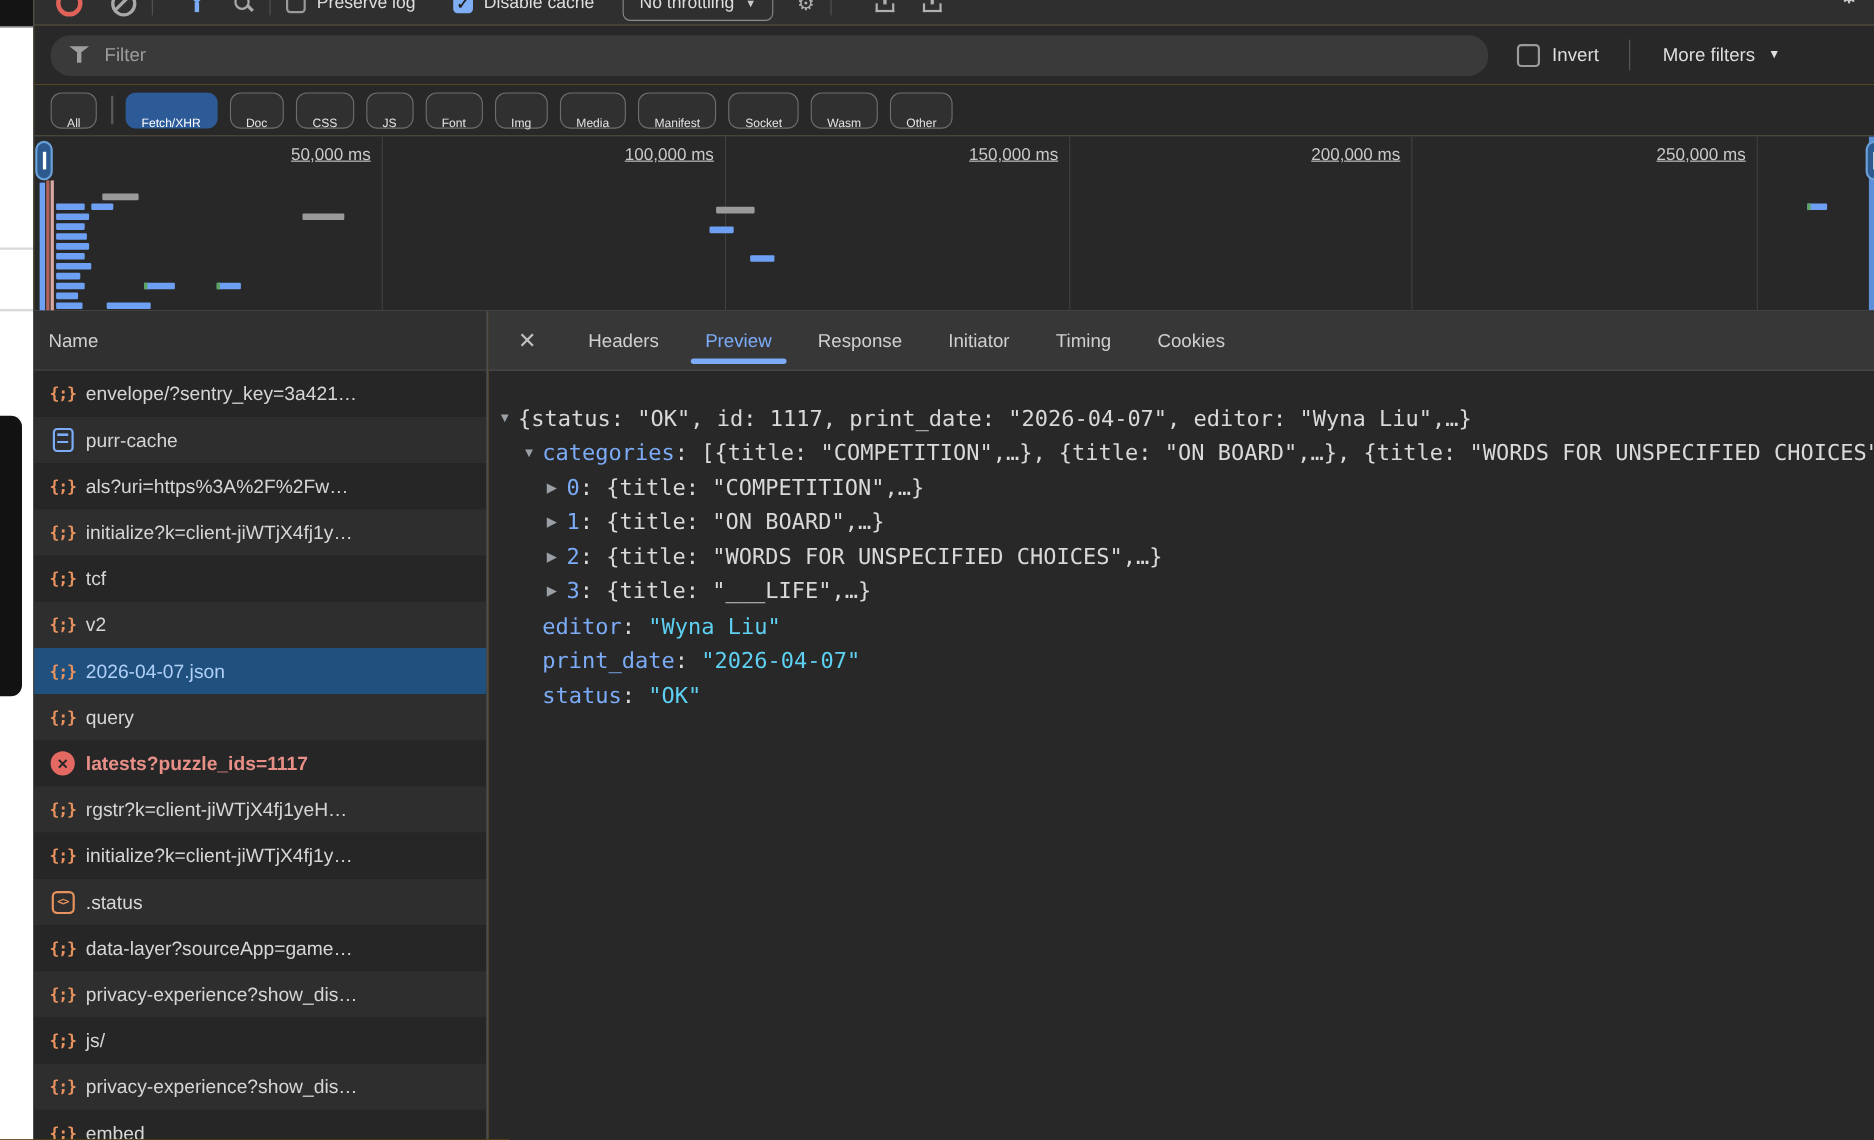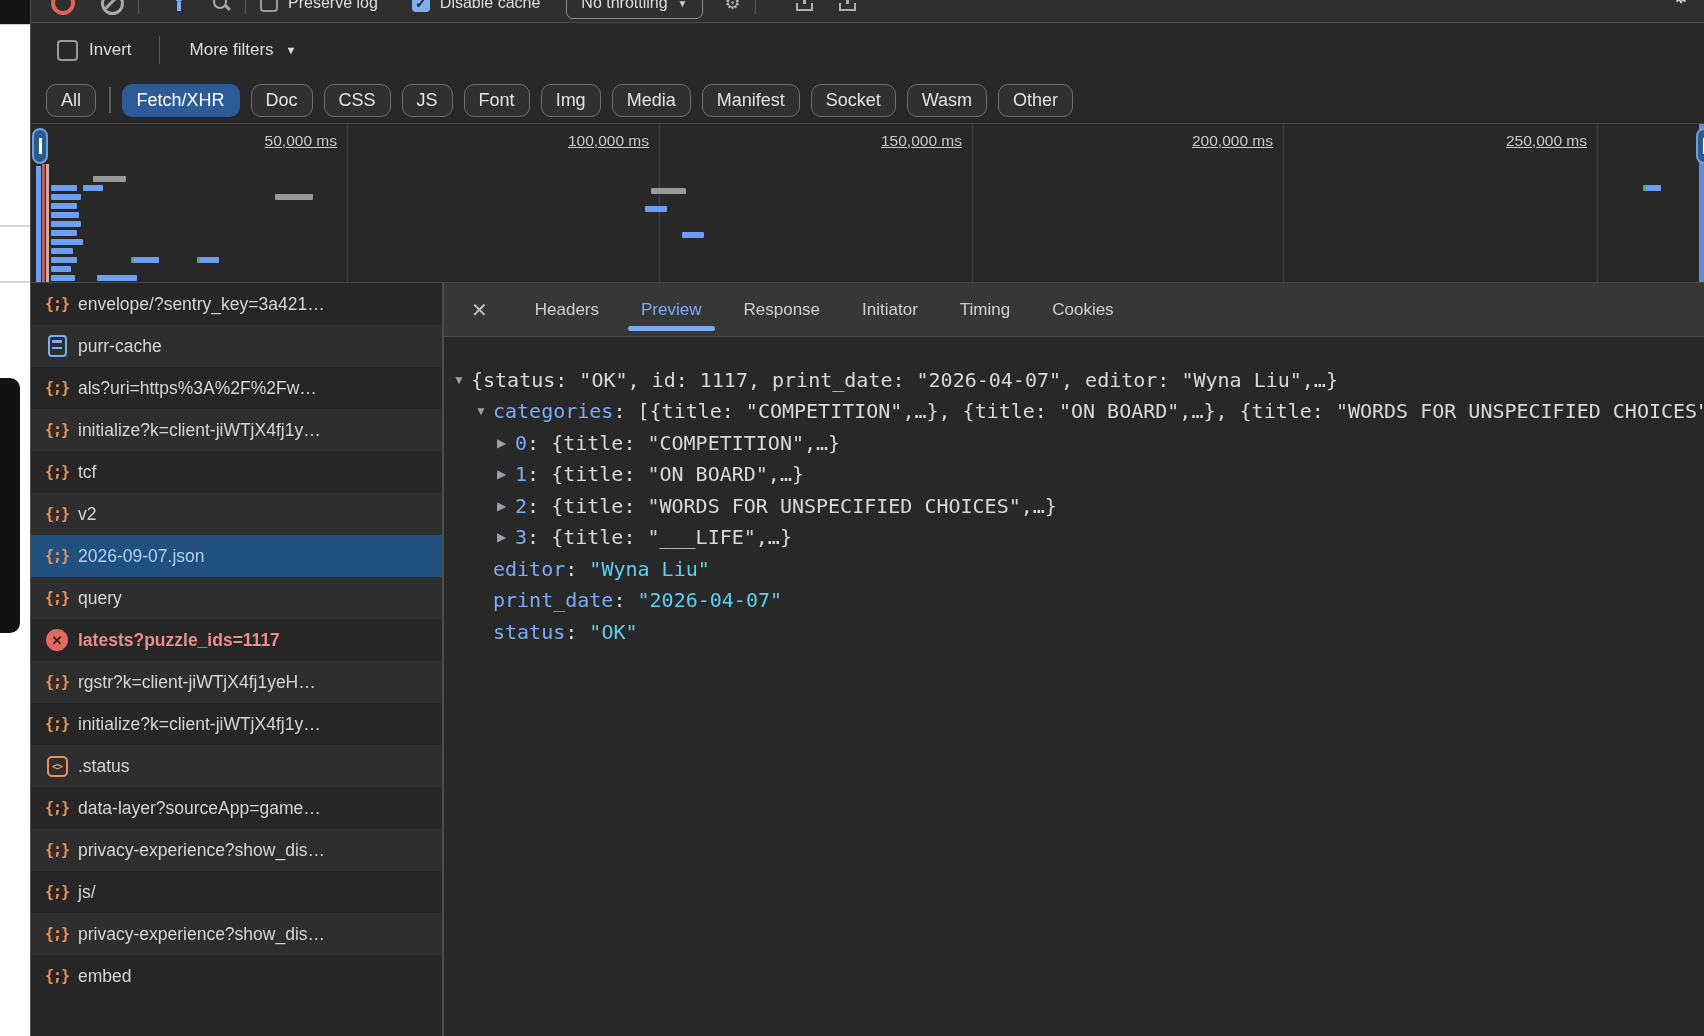--- a/index.html
+++ b/index.html
@@ -44,22 +44,22 @@
   .filter-funnel .stem{position:absolute;left:7px;top:6px;width:3.5px;height:9px;background:#9e9e9e;}
   .filter-placeholder{font-size:17px;color:#9e9e9e;}
   .invert-group{display:flex;margin-left:26px;}
   .invert-box{width:21px;height:21px;border:2px solid #9a9a9a;border-radius:4px;box-sizing:border-box;margin-right:11px;}
   .fb-label{font-size:17px;color:#dedede;white-space:nowrap;}
   .fb-sep{width:1px;height:28px;background:#5a5a5a;margin:0 30px 0 27px;}
   .more-filters{display:flex;align-items:center;gap:12px;}
   .mf-caret{font-size:11px;color:#dedede;}
   
   .chips-row{height:46px;background:#282828;display:flex;align-items:center;padding-left:15px;}
-  .chip{height:33px;line-height:31px;padding:0 14px;border:1.5px solid #6e6e6e;border-radius:10px;background:#303030;
-    color:#e3e3e3;font-size:18px;margin-right:11px;box-sizing:border-box;white-space:nowrap;}
+  .chip{height:33px;line-height:31px;padding:12px 14px;border:1.5px solid #6e6e6e;border-radius:10px;background:#303030;
+    color:#e3e3e3;font-size:11px;margin-right:11px;box-sizing:border-box;white-space:nowrap;}
   .chip.selected{border-color:transparent;background:#2d5b97;color:#ffffff;}
   .chip-sep{width:1.5px;height:26px;background:#5b5b5b;margin:0 11px 0 2px;}
   
   .timeline{position:relative;height:161px;background:#282828;border-top:1px solid #454545;border-bottom:2px solid #4a4a4a;box-sizing:border-box;overflow:hidden;}
   .gridline{position:absolute;top:0;width:1px;height:100%;background:#414141;}
   .tl-label{position:absolute;top:8px;font-size:15.5px;color:#c9c9c9;white-space:nowrap;text-decoration:underline;}
   .tl-bar{position:absolute;height:6px;border-radius:1px;}
   .tl-bar.blue{background:#6d9ff2;}
   .tl-bar.gray{background:#9a9a9a;}
   .tl-bar .tip{position:absolute;left:0;top:0;width:3px;height:6px;background:#5da45d;}
@@ -150,20 +150,27 @@
           </div>
         <div class="tray-icon">
             <div class="arr"></div>
             <div class="box"></div>
           </div>
         <div class="gear-icon">⚙</div>
       </div>
     </div>
 
     <div class="filter-row">
+      <div class="filter-input">
+        <div class="filter-funnel">
+            <div class="cup"></div>
+            <div class="stem"></div>
+          </div>
+        <span class="filter-placeholder">Filter</span>
+      </div>
       <div class="invert-group">
         <div class="invert-box"></div>
         <span class="fb-label">Invert</span>
       </div>
       <div class="fb-sep"></div>
       <div class="more-filters">
         <span class="fb-label">More filters</span>
         <span class="mf-caret">▼</span>
       </div>
     </div>
@@ -231,20 +238,23 @@
         <div class="tl-bar blue" style="left: 216px; top: 158px; width: 30px;"></div>
         <div class="tl-bar blue" style="left: 614px; top: 82px; width: 22px;"></div>
         <div class="tl-bar blue" style="left: 651px; top: 108px; width: 22px;"></div>
         <div class="tl-bar blue" style="left: 1612px; top: 61px; width: 18px;">
           <div class="tip"></div>
         </div>
       </div>
 
     <div class="main">
       <div class="name-panel">
+        <div class="name-header">
+          <span>Name</span>
+        </div>
         <div id="req-rows">
             <div class="req-row even">
               <span class="ic">
                 <span class="ic-json">{;}</span>
               </span>
               <span class="rname">envelope/?sentry_key=3a421…</span>
             </div>
             <div class="req-row odd">
               <span class="ic">
                 <span class="ic-doc">
@@ -274,21 +284,21 @@
             <div class="req-row odd">
               <span class="ic">
                 <span class="ic-json">{;}</span>
               </span>
               <span class="rname">v2</span>
             </div>
             <div class="req-row even selected">
               <span class="ic">
                 <span class="ic-json">{;}</span>
               </span>
-              <span class="rname">2026-09-07.json</span>
+              <span class="rname">2026-04-07.json</span>
             </div>
             <div class="req-row odd">
               <span class="ic">
                 <span class="ic-json">{;}</span>
               </span>
               <span class="rname">query</span>
             </div>
             <div class="req-row even error">
               <span class="ic">
                 <span class="ic-err">✕</span>

